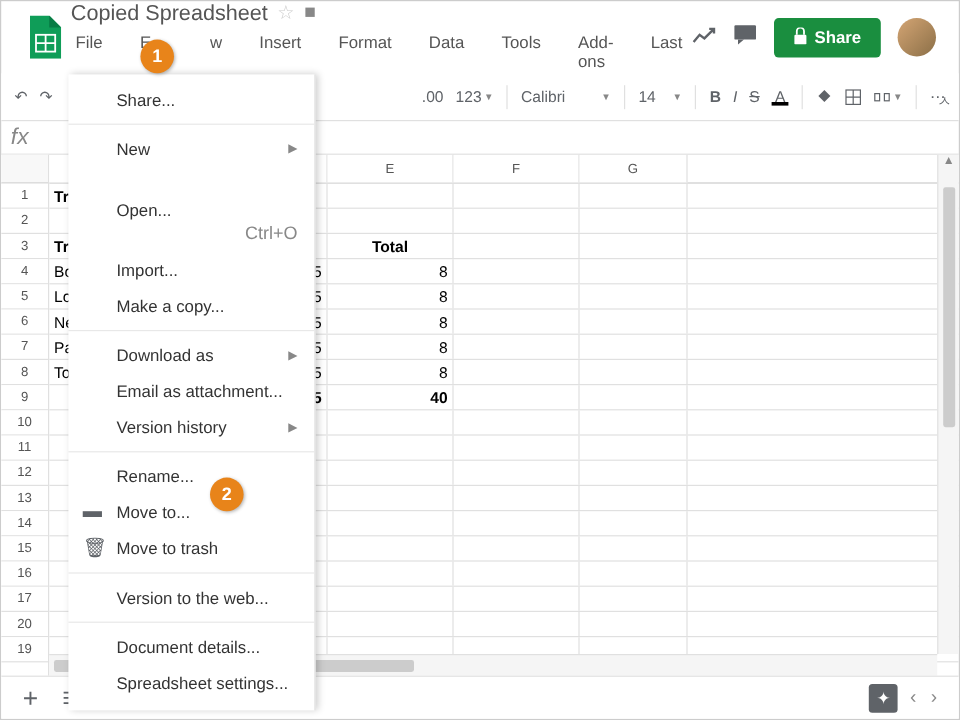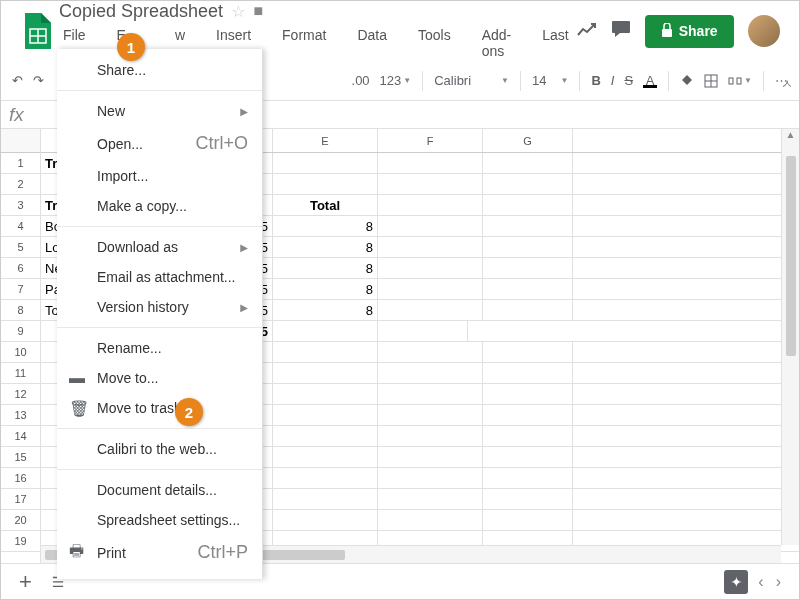--- a/index.html
+++ b/index.html
@@ -56,23 +56,23 @@
     .scroll-arrow { width: 16px; text-align: center; font-size: 10px; color: #888; }
     .scrollbar-v { position: absolute; top: 128px; right: 0; bottom: 54px; width: 18px; background: #f5f5f5; border-left: 1px solid #e0e0e0; display: flex; flex-direction: column; align-items: center; }
     .scroll-thumb-v { background: #ccc; width: 10px; height: 200px; margin-top: 16px; border-radius: 2px; }
     
     .tabbar { position: absolute; bottom: 0; left: 0; right: 0; height: 36px; border-top: 1px solid #e0e0e0; display: flex; align-items: center; padding: 0 8px; background: #fff; }
     .tab-add { font-size: 22px; color: #5f6368; padding: 0 10px; }
     .tab-menu { font-size: 14px; color: #5f6368; padding: 0 10px; }
     .explore-btn { margin-left: auto; width: 24px; height: 24px; background: #5f6368; border-radius: 3px; display: flex; align-items: center; justify-content: center; color: #fff; font-size: 14px; margin-right: 10px; }
     .carets { display: flex; gap: 12px; color: #888; margin-right: 10px; }
     
-    .file-menu { position: absolute; top: 48px; left: 56px; width: 206px; background: #fff; box-shadow: 2px 0 6px rgba(0,0,0,0.2); border-right: 1px solid #ddd; z-index: 100; padding: 6px 0; height: 530px; }
+    .file-menu { position: absolute; top: 61px; left: 56px; width: 206px; background: #fff; box-shadow: 2px 0 6px rgba(0,0,0,0.2); border-right: 1px solid #ddd; z-index: 100; padding: 6px 0; height: 530px; }
     .menu-item { padding: 7px 14px 7px 40px; font-size: 14px; color: #333; display: flex; align-items: center; position: relative; cursor: pointer; }
-    .menu-item .shortcut { margin-left: auto; color: #888; font-size: 18px; }
+    .menu-item .shortcut { margin-left: auto; color: #888; font-size: 15px; margin-top: 40px; }
     .menu-item .submenu-arrow { margin-left: auto; font-size: 10px; color: #888; }
     .menu-icon { position: absolute; left: 12px; color: #5f6368; font-size: 16px; }
     .menu-sep { height: 1px; background: #e8e8e8; margin: 5px 0; }
     
     .callout { position: absolute; width: 28px; height: 28px; background: #e8841a; border-radius: 50%; color: #fff; font-weight: bold; display: flex; align-items: center; justify-content: center; font-size: 15px; z-index: 200; box-shadow: 1px 1px 3px rgba(0,0,0,0.3); }
     .callout-1 { top: 32px; left: 116px; }
     .callout-2 { top: 397px; left: 174px; }
     
     .expand-icon { position: absolute; top: 75px; right: 6px; color: #5f6368; font-size: 12px; }
   </style>
@@ -275,20 +275,21 @@
           <div class="cell col-c num">2</div>
           <div class="cell col-d num">5</div>
           <div class="cell col-e num">8</div>
           <div class="cell col-f"></div>
           <div class="cell col-g"></div>
         </div>
       <div class="row">
           <div class="cell cell-a"></div>
           <div class="cell col-c num bold">10</div>
           <div class="cell col-d num bold">25</div>
+          <div class="cell col-e num bold">40</div>
           <div class="cell col-f"></div>
           <div class="cell col-g"></div>
         </div>
       <div class="row">
           <div class="cell cell-a"></div>
           <div class="cell col-c"></div>
           <div class="cell col-d"></div>
           <div class="cell col-e"></div>
           <div class="cell col-f"></div>
           <div class="cell col-g"></div>
@@ -425,21 +426,21 @@
   <div class="menu-item">
       <span class="menu-icon">▬</span>
       <span>Move to...</span>
     </div>
   <div class="menu-item">
       <span class="menu-icon">🗑</span>
       <span>Move to trash</span>
     </div>
   <div class="menu-sep"></div>
   <div class="menu-item">
-      <span>Calibri to the web...</span>
+      <span>Version to the web...</span>
     </div>
   <div class="menu-sep"></div>
   <div class="menu-item">
       <span>Document details...</span>
     </div>
   <div class="menu-item">
       <span>Spreadsheet settings...</span>
     </div>
   <div class="menu-item">
       <span class="menu-icon">🖶</span>

